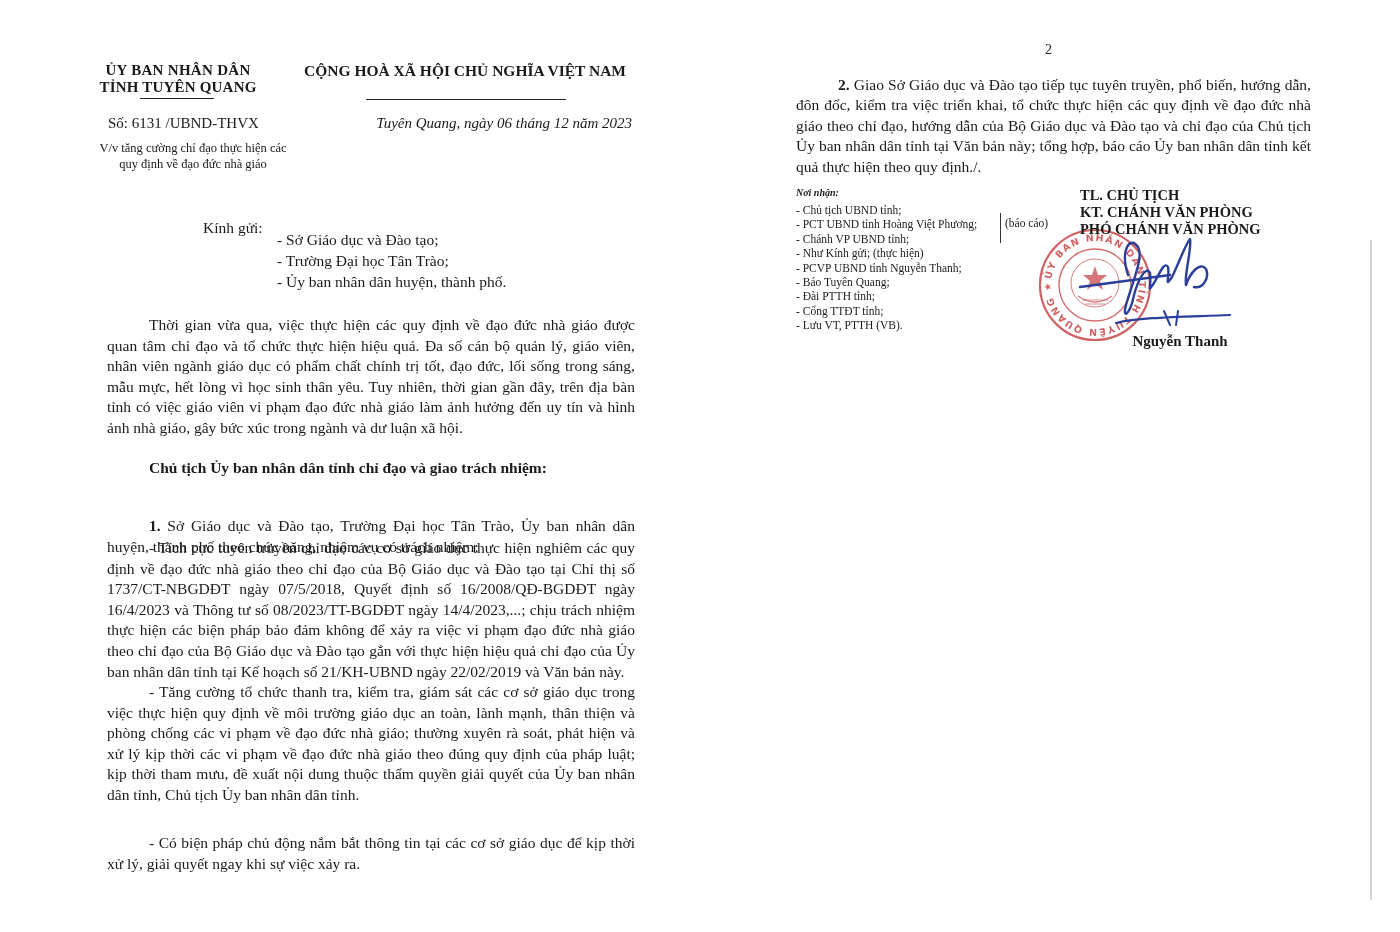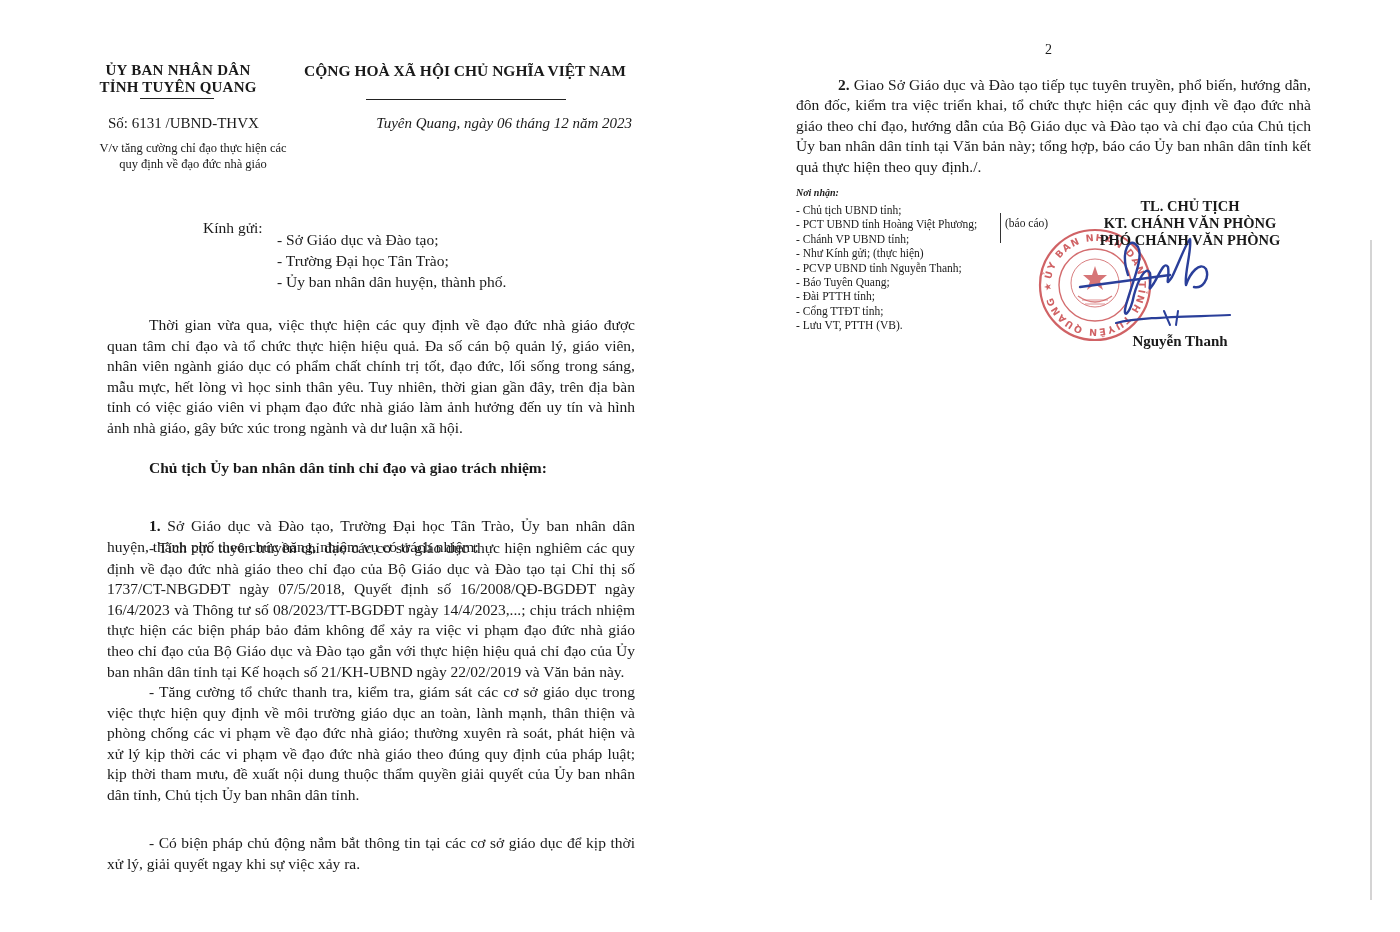--- a/index.html
+++ b/index.html
@@ -42,21 +42,21 @@
 
     
     .page-num { left: 345px; top: 42px; font-size: 14px; }
     .para2 { position: absolute; left: 96px; width: 515px; top: 75px; font-size: 15.5px; line-height: 20.4px; text-align: justify; text-indent: 42px; }
 
     .noi-nhan-title { left: 96px; top: 187px; font-size: 10px; font-weight: bold; font-style: italic; }
     .noi-nhan-list { left: 96px; top: 203px; font-size: 11.5px; line-height: 14.4px; }
     .bracket-line { left: 300px; top: 213px; width: 1px; height: 30px; background: #333; }
     .bao-cao { left: 305px; top: 217px; font-size: 11.5px; }
 
-    .sign-title { left: 380px; top: 187px; width: 220px; text-align: center; font-weight: bold; font-size: 14.5px; line-height: 17px; margin-top: 11px; }
+    .sign-title { left: 380px; top: 187px; width: 220px; font-weight: bold; font-size: 14.5px; line-height: 17px; }
     .signer-name { left: 415px; top: 333px; width: 130px; text-align: center; font-weight: bold; font-size: 15px; }
 
     .stamp { left: 338px; top: 228px; width: 114px; height: 114px; }
     .signature { left: 360px; top: 225px; width: 180px; height: 110px; }
 
     .right-rule { left: 670px; top: 240px; width: 2px; height: 660px; background: #d4d4d4; }
   </style>
 </head>
 <body>
 

